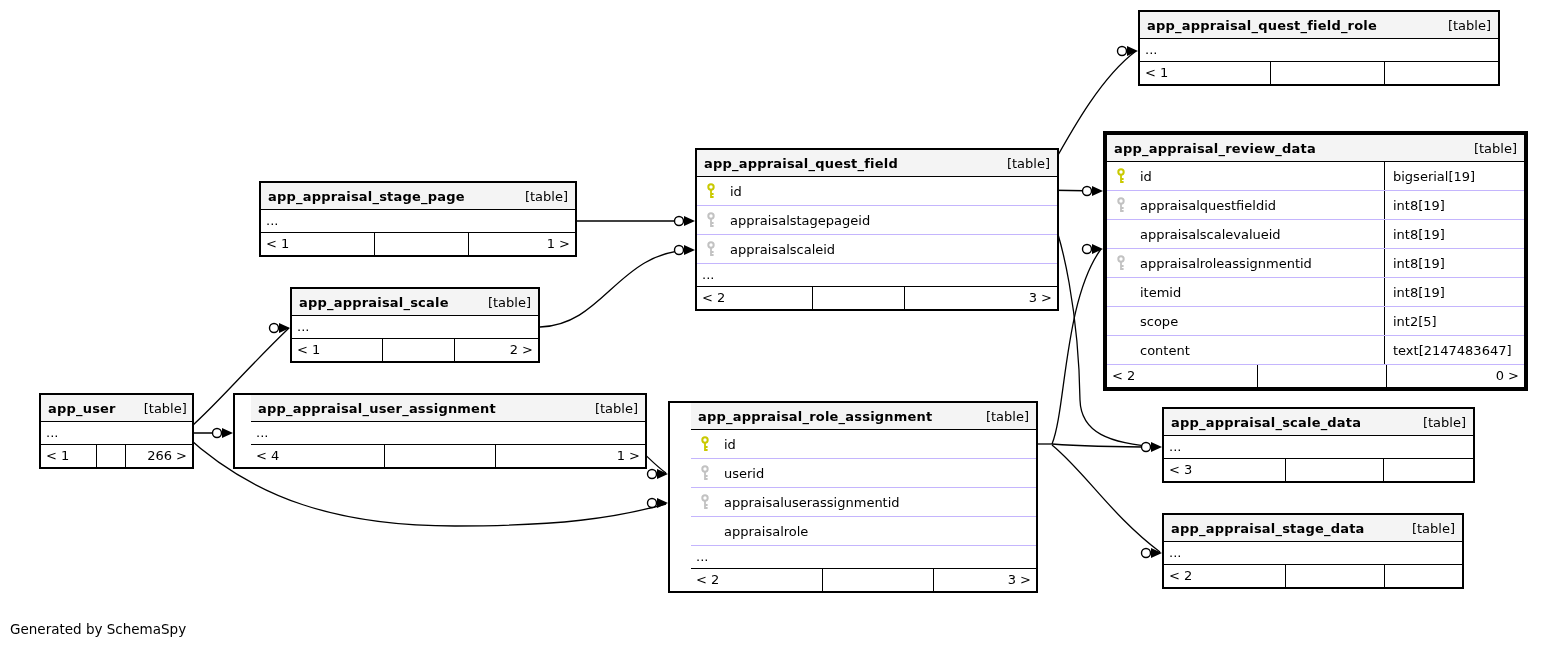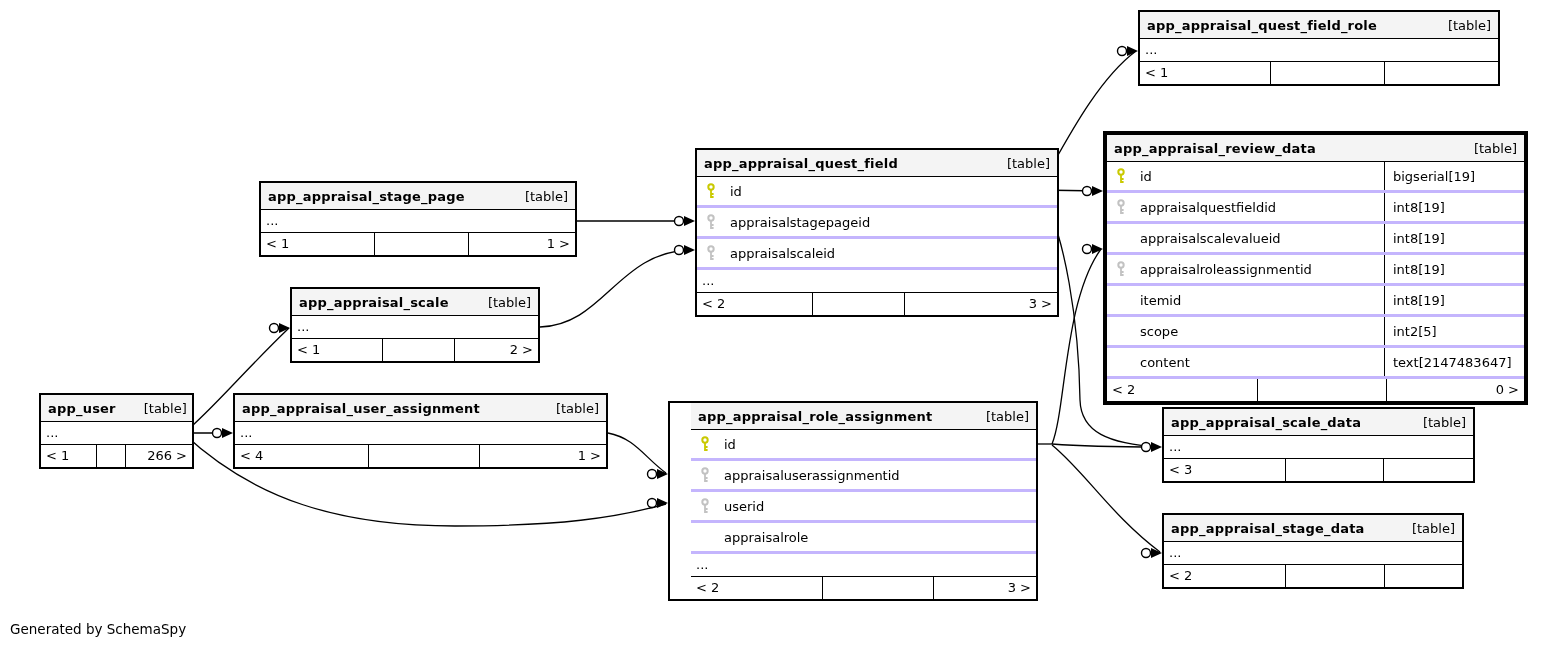--- a/index.html
+++ b/index.html
@@ -5,21 +5,21 @@
   html,body{margin:0;padding:0;background:#fff;}
   #canvas{position:relative;width:1553px;height:651px;background:#fff;overflow:hidden;
           font-family:"DejaVu Sans","Liberation Sans",sans-serif;font-size:13px;color:#000;}
   #edges{position:absolute;left:0;top:0;width:1553px;height:651px;}
   .tbl{position:absolute;background:#fff;border:2px solid #000;box-sizing:border-box;}
   .tbl.em{border-width:4px;}
   .hdr{display:flex;justify-content:space-between;align-items:center;height:26px;
        background:#f4f4f4;border-bottom:1px solid #000;padding:0 7px;white-space:nowrap;gap:18px;}
   .ttl{font-weight:bold;letter-spacing:.2px;}
   .tag{font-weight:normal;margin-left:10px;}
-  .row{display:flex;align-items:center;height:28px;border-bottom:3px solid #c4b5fd;white-space:nowrap;text-align:center;}
+  .row{display:flex;align-items:center;height:28px;border-bottom:1px solid #c4b5fd;white-space:nowrap;text-align:center;}
   .key{width:11px;margin:0 0 0 9px;display:inline-flex;align-items:center;flex:0 0 11px;}
   .cname{margin-left:13px;}
   .ctype{margin-left:auto;border-left:1px solid #000;width:140px;flex:0 0 140px;height:100%;
          display:flex;align-items:center;padding-left:8px;box-sizing:border-box;}
   .dots{height:22px;line-height:22px;border-bottom:1px solid #000;padding-left:5px;}
   .ftr{display:flex;height:22px;line-height:22px;}
   .fc{box-sizing:border-box;height:100%;}
   .fc.b{border-left:1px solid #000;border-right:1px solid #000;}
   .fc.a{padding-left:5px;}
   .fc.c{flex:1;text-align:right;padding-right:5px;}
@@ -270,21 +270,21 @@
       <span class="tag">[table]</span>
     </div>
     <div class="dots">...</div>
     <div class="ftr">
       <span class="fc a" style="width:55px">&lt; 1</span>
       <span class="fc b" style="width:30px"></span>
       <span class="fc c">266 &gt;</span>
     </div>
   </div>
 
-  <div class="tbl" style="left:233px;top:393px;width:375px;">
+  <div class="tbl" style="left:233px;top:393px;width:414px;padding-left:16px;">
     <div class="hdr">
       <span class="ttl">app_appraisal_user_assignment</span>
       <span class="tag">[table]</span>
     </div>
     <div class="dots">...</div>
     <div class="ftr">
       <span class="fc a" style="width:133px">&lt; 4</span>
       <span class="fc b" style="width:112px"></span>
       <span class="fc c">1 &gt;</span>
     </div>
@@ -304,30 +304,30 @@
         </span>
       <span class="cname">id</span>
     </div>
     <div class="row">
       <span class="key">
           <svg width="10" height="16" viewBox="0 0 10 16">
             <circle cx="5" cy="4" r="2.7" fill="#fff" stroke="#c2c2c2" stroke-width="2"></circle>
             <path d="M5 6.5 V15 M5 11h2.6 M5 14h2.6" stroke="#c2c2c2" stroke-width="1.8" fill="none"></path>
           </svg>
         </span>
+      <span class="cname">userid</span>
+    </div>
+    <div class="row">
+      <span class="key">
+          <svg width="10" height="16" viewBox="0 0 10 16">
+            <circle cx="5" cy="4" r="2.7" fill="#fff" stroke="#c2c2c2" stroke-width="2"></circle>
+            <path d="M5 6.5 V15 M5 11h2.6 M5 14h2.6" stroke="#c2c2c2" stroke-width="1.8" fill="none"></path>
+          </svg>
+        </span>
       <span class="cname">appraisaluserassignmentid</span>
-    </div>
-    <div class="row">
-      <span class="key">
-          <svg width="10" height="16" viewBox="0 0 10 16">
-            <circle cx="5" cy="4" r="2.7" fill="#fff" stroke="#c2c2c2" stroke-width="2"></circle>
-            <path d="M5 6.5 V15 M5 11h2.6 M5 14h2.6" stroke="#c2c2c2" stroke-width="1.8" fill="none"></path>
-          </svg>
-        </span>
-      <span class="cname">userid</span>
     </div>
     <div class="row">
       <span class="key"></span>
       <span class="cname">appraisalrole</span>
     </div>
     <div class="dots">...</div>
     <div class="ftr">
       <span class="fc a" style="width:131px">&lt; 2</span>
       <span class="fc b" style="width:112px"></span>
       <span class="fc c">3 &gt;</span>

